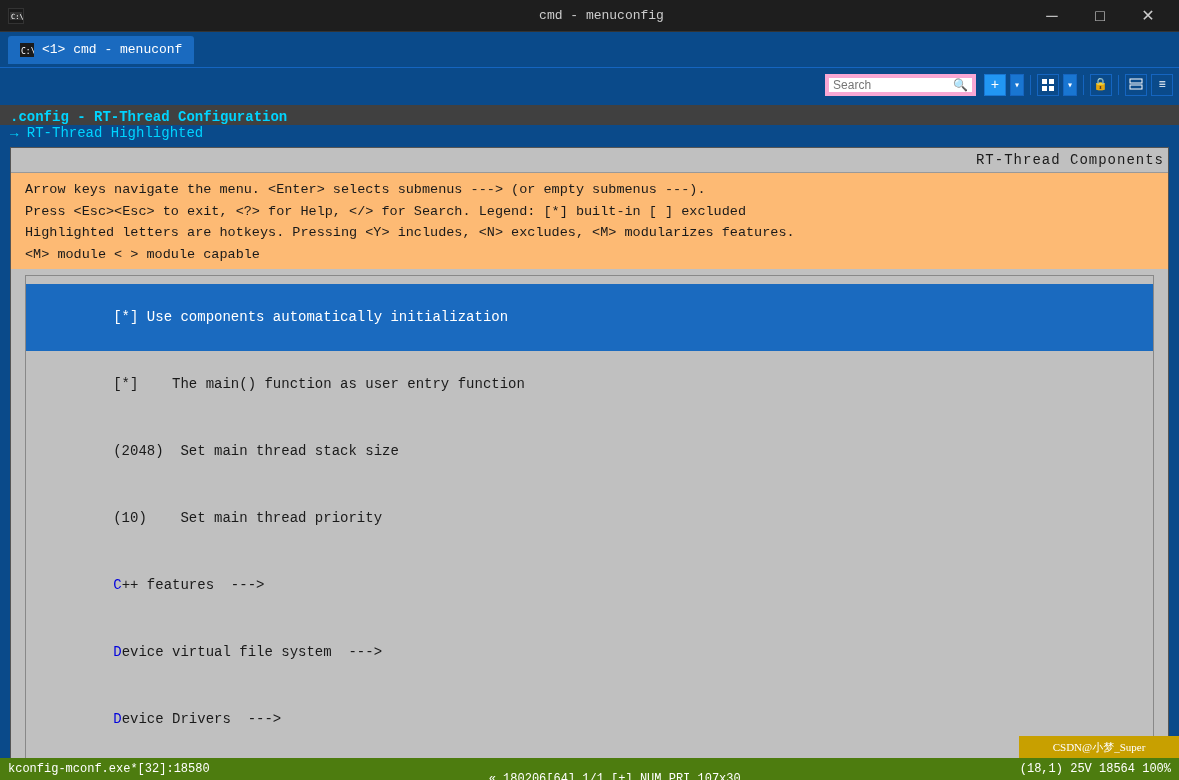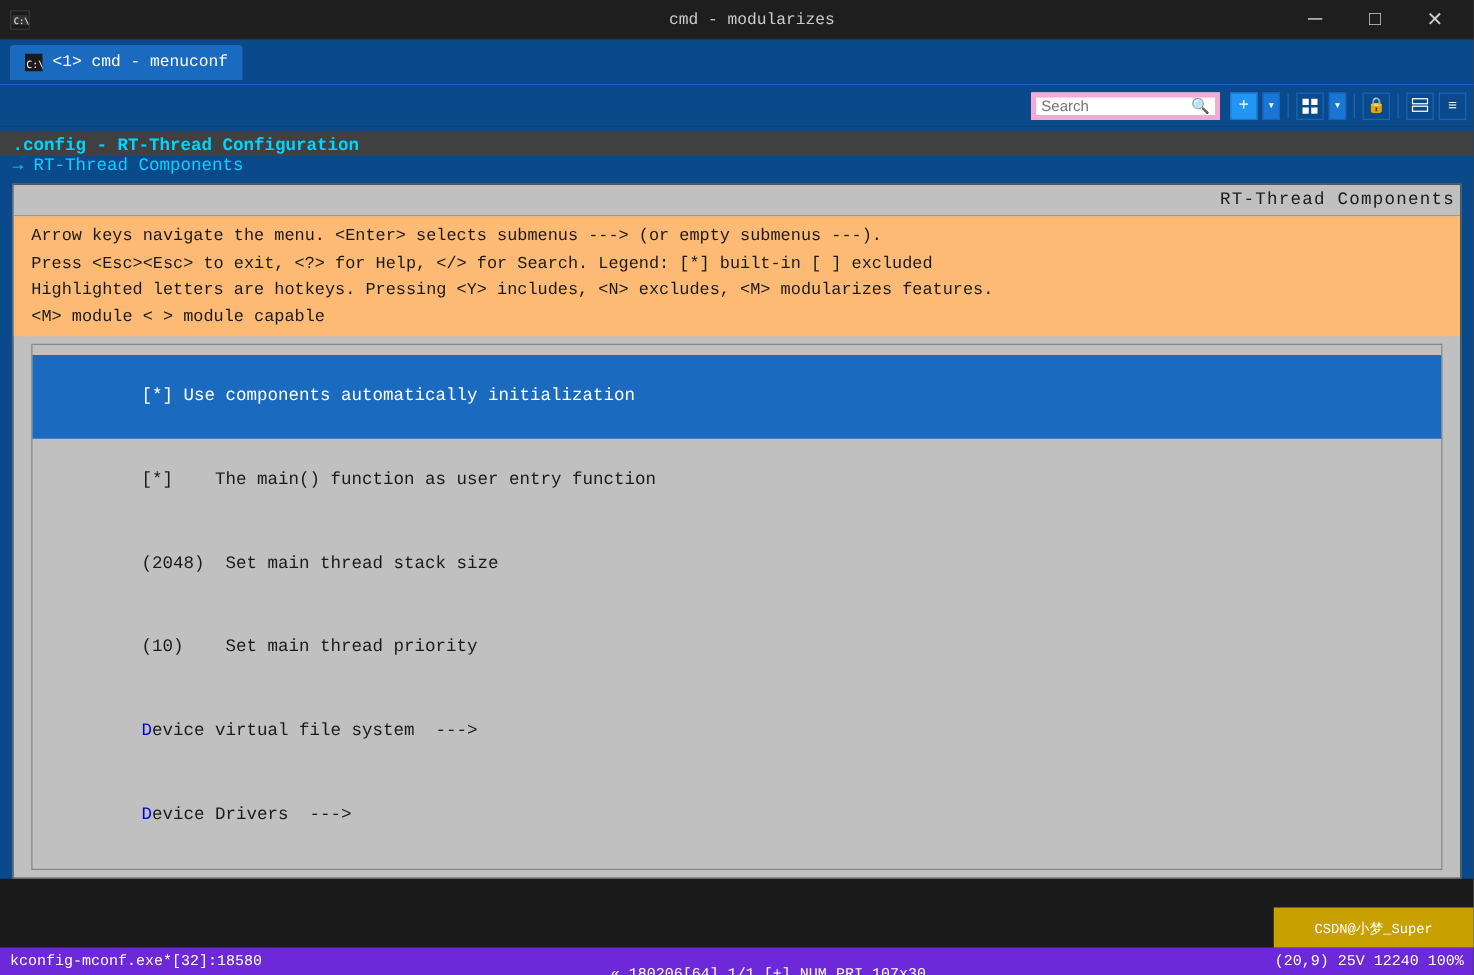--- a/index.html
+++ b/index.html
@@ -220,21 +220,21 @@
       color: #ffffff;
     }
 
     
     .status-bar {
       position: absolute;
       bottom: 0;
       left: 0;
       right: 0;
       height: 22px;
-      background: #6d28d9;
+      background: #4d7c0f;
       display: flex;
       align-items: center;
       padding: 0 8px;
       font-size: 12px;
       color: #ffffff;
       font-family: 'Courier New', Courier, monospace;
     }
     .status-left {
       color: #ffffff;
     }
@@ -247,42 +247,42 @@
     .status-right {
       color: #ffffff;
       text-align: right;
     }
 
     .watermark {
       position: absolute;
       bottom: 22px;
       right: 0;
       width: 160px;
-      height: 32px;
+      height: 22px;
       background: #c8a000;
       color: #ffffff;
       font-size: 11px;
       display: flex;
       align-items: center;
       justify-content: center;
-      font-family: Liberation Mono, monospace;
+      font-family: Liberation Serif, serif;
     }
   </style>
 </head>
 <body>
 
 <div class="title-bar">
   <div class="title-bar-icon">
     <svg width="14" height="14" viewBox="0 0 14 14">
       <rect width="14" height="14" fill="#1a1a1a"></rect>
       <rect x="1" y="3" width="12" height="8" fill="#333"></rect>
       <text x="2" y="10" font-size="7" fill="white" font-family="monospace">C:\</text>
     </svg>
   </div>
-  <span class="title-bar-text">cmd - modularizes</span>
+  <span class="title-bar-text">cmd - menuconfig</span>
   <div class="title-bar-controls">
     <button class="tb-btn">─</button>
     <button class="tb-btn">□</button>
     <button class="tb-btn close">✕</button>
   </div>
 </div>
 
 <div class="tab-bar">
   <div class="tab">
     <span class="tab-icon">
@@ -320,21 +320,21 @@
       <rect x="1" y="1" width="12" height="4" fill="none" stroke="white" stroke-width="1"></rect>
       <rect x="1" y="7" width="12" height="4" fill="none" stroke="white" stroke-width="1"></rect>
     </svg>
   </div>
   <div class="toolbar-btn-flat">≡</div>
 </div>
 
 <div style="background:#0a4a8a; padding-top:4px;">
 
   <div class="terminal-breadcrumb">.config - RT-Thread Configuration</div>
-  <div class="terminal-breadcrumb2">→  RT-Thread Components</div>
+  <div class="terminal-breadcrumb2">→  RT-Thread Highlighted</div>
 
   <div class="menuconfig-panel" style="margin-top:6px;">
 
     <div class="panel-title-bar">RT-Thread Components</div>
 
     <div class="instructions">
       <div>Arrow keys navigate the menu.  &lt;Enter&gt; selects submenus ---&gt; (or empty submenus ---).</div>
       <div>Press &lt;Esc&gt;&lt;Esc&gt; to exit, &lt;?&gt; for Help, &lt;/&gt; for Search.  Legend: [*] built-in  [ ] excluded</div>
       <div>Highlighted letters are hotkeys.  Pressing &lt;Y&gt; includes, &lt;N&gt; excludes, &lt;M&gt; modularizes features.</div>
       <div>&lt;M&gt; module  &lt; &gt; module capable</div>
@@ -351,35 +351,38 @@
       </div>
 
       <div class="menu-item">
         <span>(2048)  Set main thread stack size</span>
       </div>
 
       <div class="menu-item">
         <span>(10)    Set main thread priority</span>
       </div>
 
+      <div class="menu-item">
+        <span style="color:#0000dd;">C</span><span>++ features  ---&gt;</span>
+      </div>
 
 
       <div class="menu-item">
         <span style="color:#0000dd;">D</span><span>evice virtual file system  ---&gt;</span>
       </div>
 
       <div class="menu-item">
         <span style="color:#0000dd;">D</span><span>evice Drivers  ---&gt;</span>
       </div>
 
     </div>
 
   </div>
 
 </div>
 
 <div class="status-bar">
   <span class="status-left">kconfig-mconf.exe*[32]:18580</span>
   <span class="status-center">« 180206[64]  1/1  [+] NUM  PRI  107x30</span>
-  <span class="status-right">(20,9) 25V  12240 100%</span>
+  <span class="status-right">(18,1) 25V  18564 100%</span>
 </div>
 
 <div class="watermark">CSDN@小梦_Super</div>
 
 </body></html>

